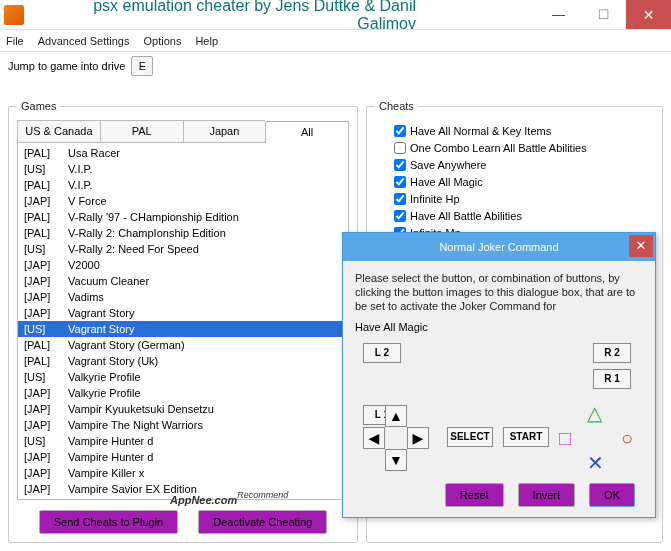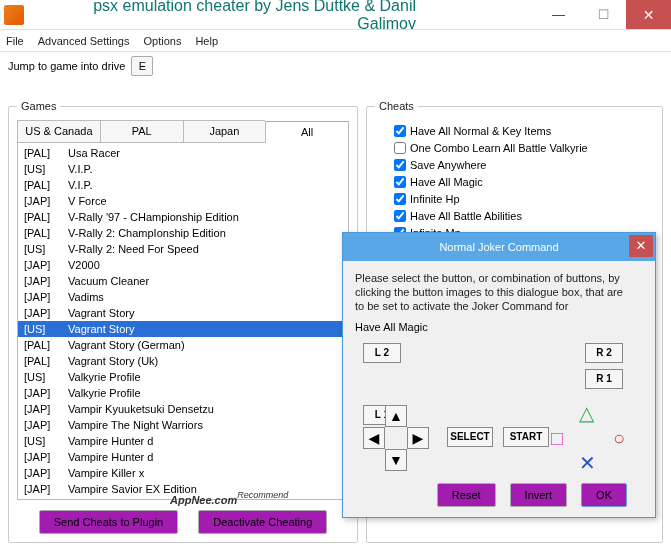--- a/index.html
+++ b/index.html
@@ -42,21 +42,21 @@
 .cheats-tree { padding: 2px 4px; }
 .cheats-tree .treerow { display: flex; align-items: center; height: 17px; gap: 4px; }
 .cheats-tree .expander { width: 11px; height: 11px; border: 1px solid #888; font-size: 9px; line-height: 9px; text-align: center; color: #555; }
 .cheats-tree .spacer { width: 11px; }
 .cheats-tree input[type=checkbox] { width: 12px; height: 12px; }
 
 
 .dialog { position: absolute; left: 342px; top: 232px; width: 314px; border: 1px solid #4a98d9; background: #f0f0f0; box-shadow: 2px 2px 6px rgba(0,0,0,.25); }
 .dialog .dlg-title { height: 28px; background: #5aa7e8; color: #fff; display: flex; align-items: center; justify-content: center; position: relative; }
 .dialog .dlg-close { position: absolute; right: 2px; top: 2px; width: 24px; height: 22px; background: #c75050; color: #fff; text-align: center; line-height: 22px; font-size: 13px; }
-.dialog .dlg-body { padding: 10px 24px 10px 12px; }
+.dialog .dlg-body { padding: 10px 16px 10px 12px; }
 .dialog .msg { line-height: 14px; color: #222; margin-bottom: 6px; }
 .dialog .cheatname { margin: 8px 0 10px 0; }
 
 .pad-area { position: relative; height: 140px; }
 .shoulder { position: absolute; width: 38px; height: 20px; border: 1px solid #888; background: #f6f6f6; text-align: center; line-height: 18px; font-weight: bold; font-size: 10px; }
 .mid-btn { position: absolute; width: 46px; height: 20px; border: 1px solid #888; background: #f6f6f6; text-align: center; line-height: 18px; font-weight: bold; font-size: 10px; }
 
 .dpad { position: absolute; left: 6px; top: 62px; width: 70px; height: 70px; }
 .dpad .arr { position: absolute; width: 22px; height: 22px; border: 1px solid #888; background: #f6f6f6; display: flex; align-items: center; justify-content: center; font-size: 14px; }
 .dpad .up { left: 24px; top: 0; }
@@ -219,21 +219,21 @@
     <legend>Cheats</legend>
     <div class="cheats-tree" id="cheats-tree">
         <div class="treerow">
           <span class="spacer"></span>
           <input type="checkbox" checked="" style="">
           <span>Have All Normal &amp; Key Items</span>
         </div>
         <div class="treerow">
           <span class="spacer"></span>
           <input type="checkbox" style="">
-          <span>One Combo Learn All Battle Valkyrie</span>
+          <span>One Combo Learn All Battle Abilities</span>
         </div>
         <div class="treerow">
           <span class="spacer"></span>
           <input type="checkbox" checked="" style="">
           <span>Save Anywhere</span>
         </div>
         <div class="treerow">
           <span class="spacer"></span>
           <input type="checkbox" checked="" style="">
           <span>Have All Magic</span>

